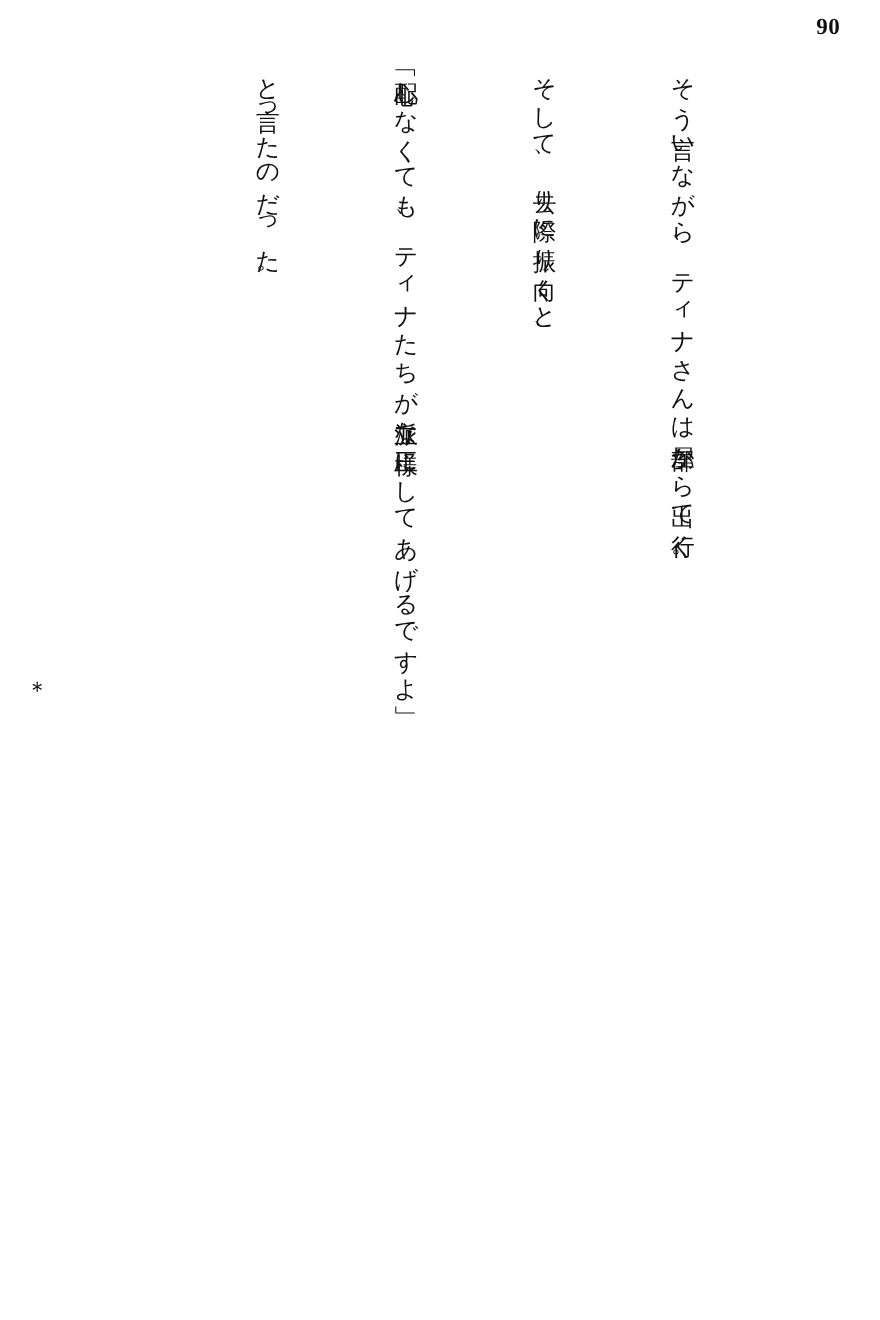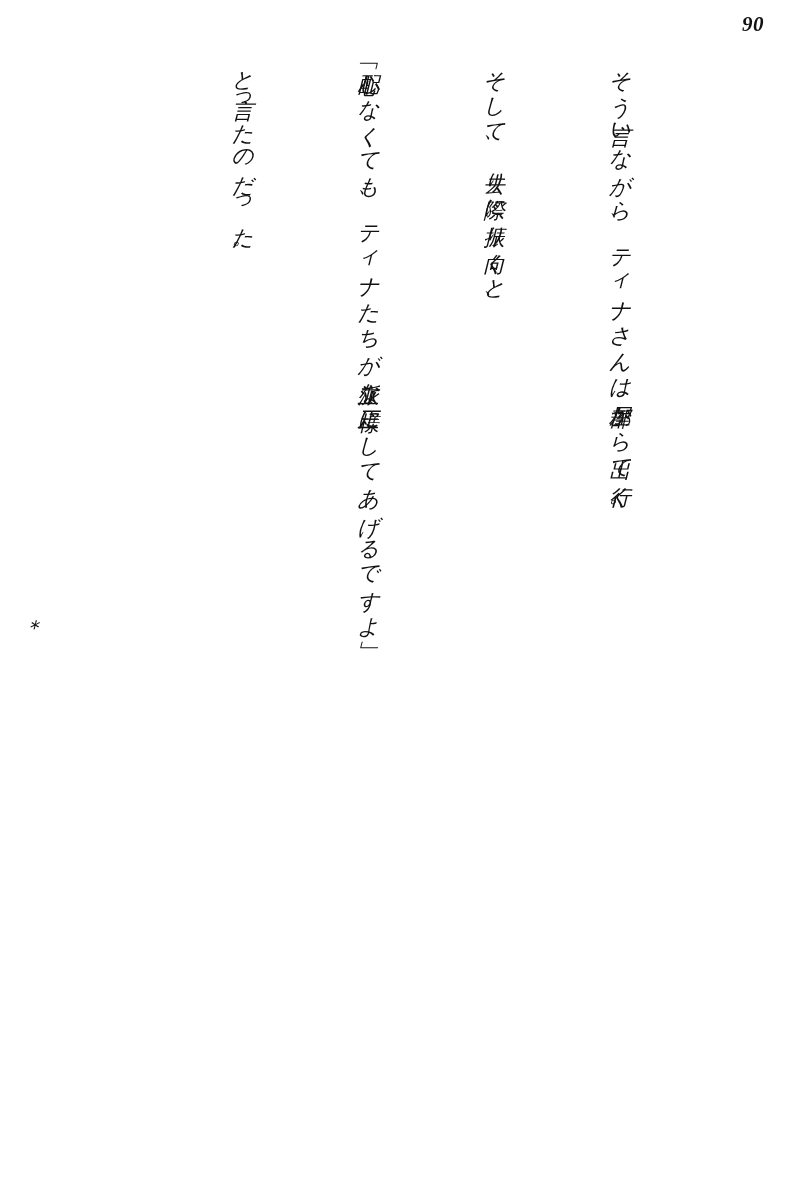--- a/index.html
+++ b/index.html
@@ -15,21 +15,20 @@
     overflow: hidden;
     position: relative;
   }
 
   .page {
     position: absolute;
     inset: 0;
     width: 800px;
     height: 1200px;
     background: #ffffff;
-    font-style: italic;
   }
 
   
   .page-number {
     position: absolute;
     top: 12px;
     right: 36px;
     font-size: 21px;
     font-weight: bold;
     letter-spacing: 0.5px;

